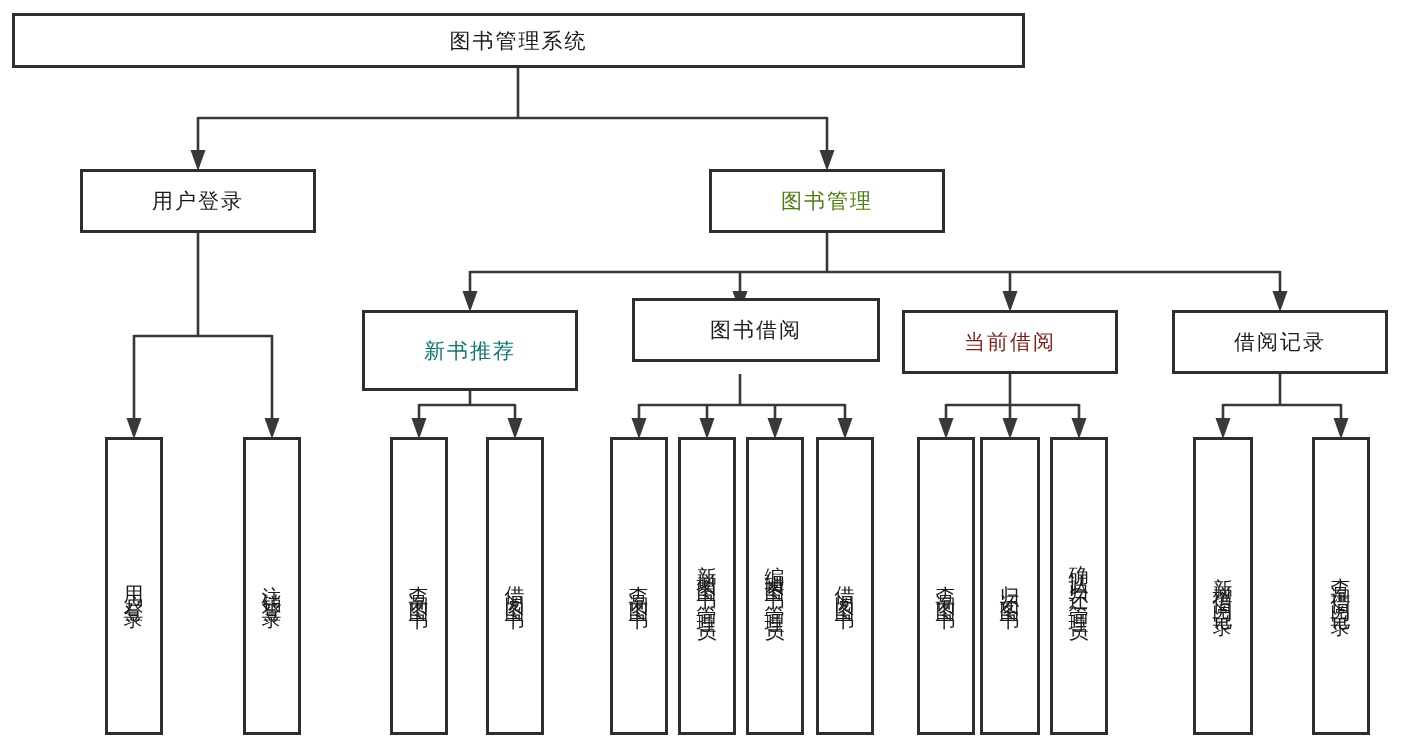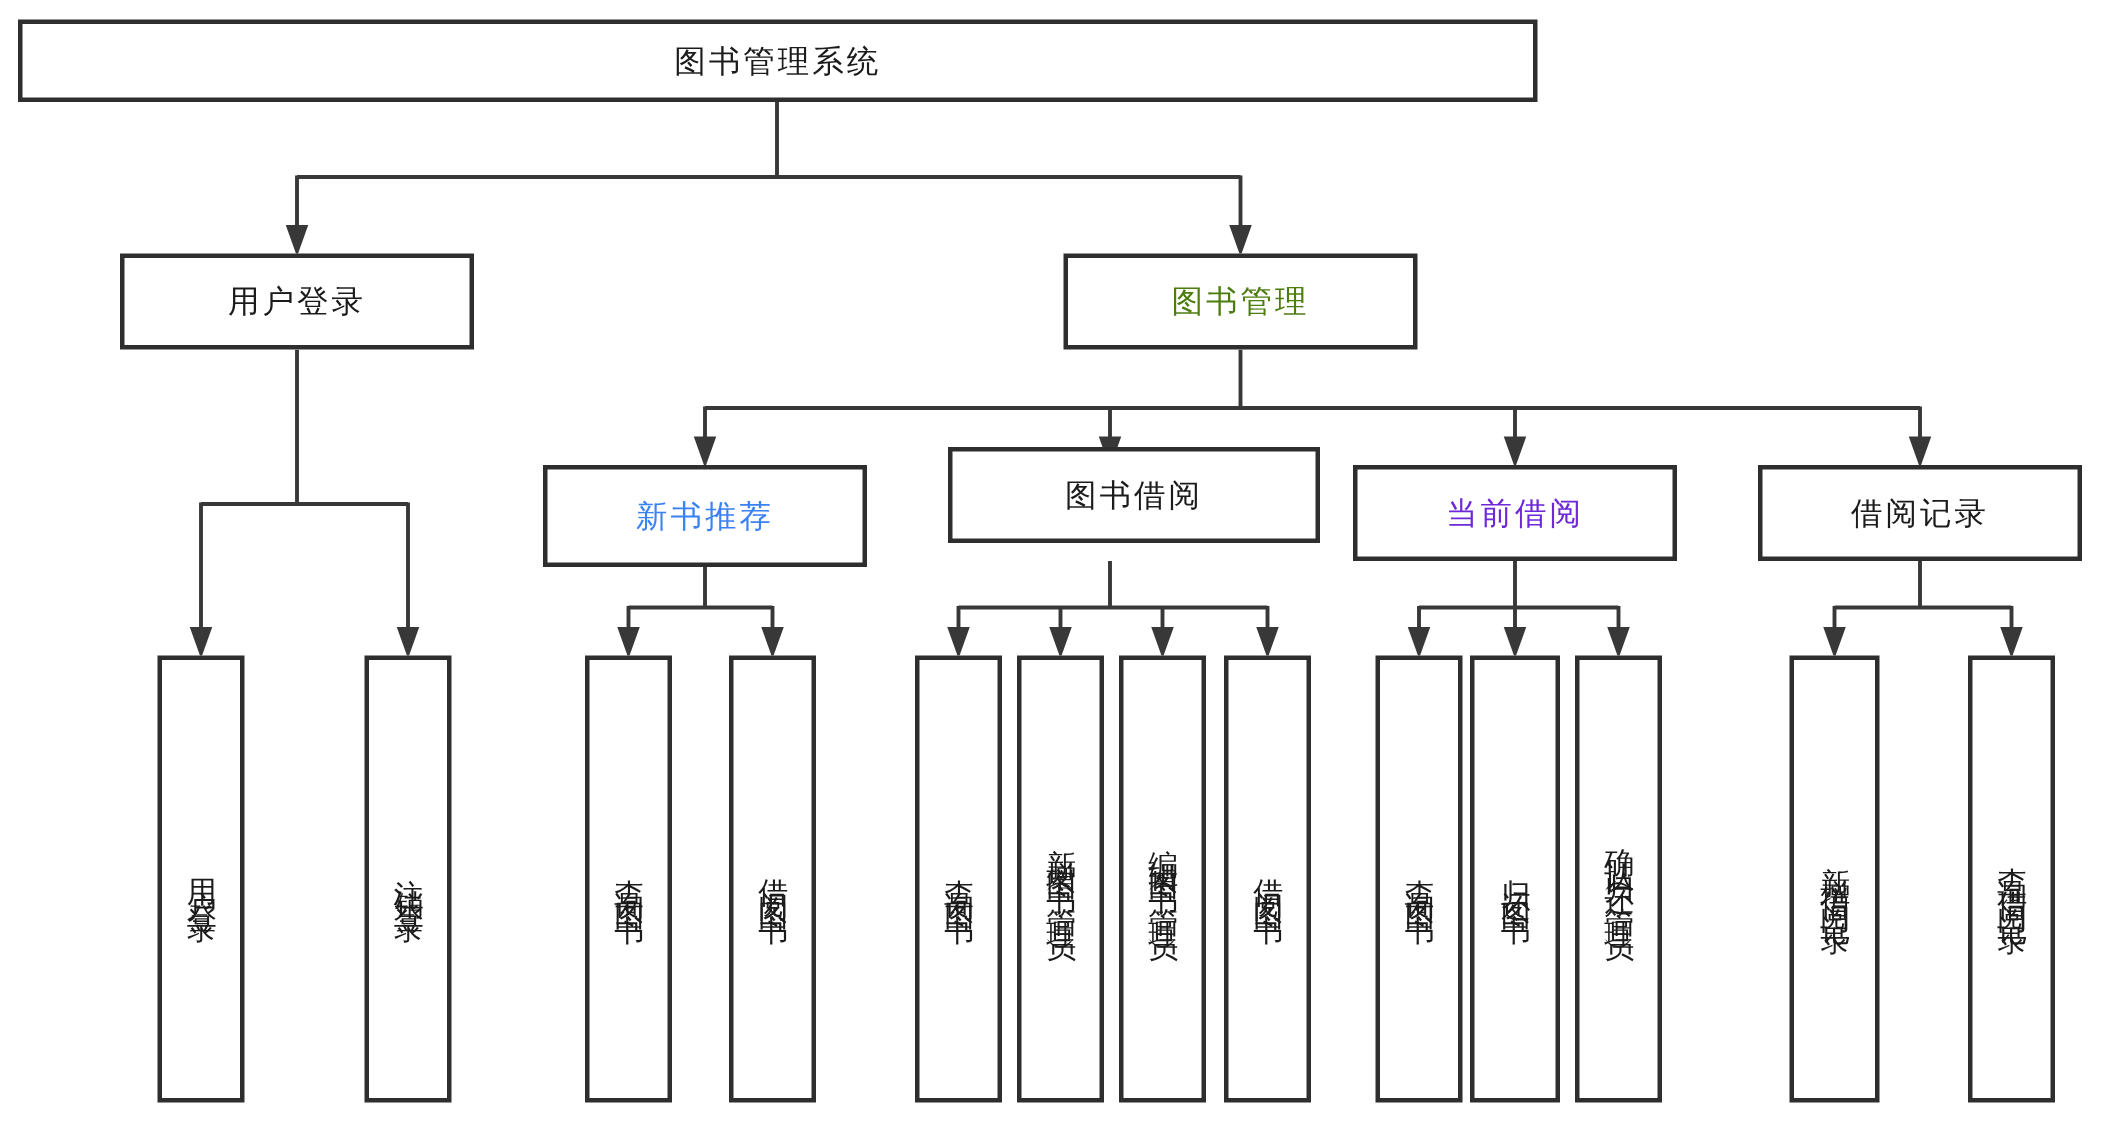--- a/index.html
+++ b/index.html
@@ -105,23 +105,23 @@
       <line x1="1223" y1="405" x2="1341" y2="405" stroke="#383838" stroke-width="2.6"></line>
       <line x1="1223" y1="404" x2="1223" y2="423" stroke="#383838" stroke-width="2.6"></line>
       <polygon points="1223,439 1215.5,418 1230.5,418" fill="#383838"></polygon>
       <line x1="1341" y1="404" x2="1341" y2="423" stroke="#383838" stroke-width="2.6"></line>
       <polygon points="1341,439 1333.5,418 1348.5,418" fill="#383838"></polygon>
     </svg>
   <div id="nodes">
       <div class="node h" style="left: 12px; top: 13px; width: 1013px; height: 55px; border-color: rgb(46, 46, 46); color: rgb(27, 27, 27);">图书管理系统</div>
       <div class="node h" style="left: 80px; top: 169px; width: 236px; height: 64px; border-color: rgb(46, 46, 46); color: rgb(27, 27, 27);">用户登录</div>
       <div class="node h" style="left: 709px; top: 169px; width: 236px; height: 64px; border-color: rgb(46, 46, 46); color: #4d7c0f;">图书管理</div>
-      <div class="node h" style="left: 362px; top: 310px; width: 216px; height: 68px; border-color: rgb(46, 46, 46); color: #3b82f6;">新书推荐</div>
+      <div class="node h" style="left: 362px; top: 310px; width: 216px; height: 81px; border-color: rgb(46, 46, 46); color: #0f766e;">新书推荐</div>
       <div class="node h" style="left: 632px; top: 298px; width: 248px; height: 64px; border-color: rgb(46, 46, 46); color: rgb(27, 27, 27);">图书借阅</div>
-      <div class="node h" style="left: 902px; top: 310px; width: 216px; height: 64px; border-color: rgb(46, 46, 46); color: #6d28d9;">当前借阅</div>
+      <div class="node h" style="left: 902px; top: 310px; width: 216px; height: 64px; border-color: rgb(46, 46, 46); color: #7f1d1d;">当前借阅</div>
       <div class="node h" style="left: 1172px; top: 310px; width: 216px; height: 64px; border-color: rgb(46, 46, 46); color: rgb(27, 27, 27);">借阅记录</div>
       <div class="node v" style="left: 105px; top: 437px; width: 58px; height: 298px; border-color: rgb(46, 46, 46); color: rgb(27, 27, 27);">用户登录</div>
       <div class="node v" style="left: 243px; top: 437px; width: 58px; height: 298px; border-color: rgb(46, 46, 46); color: rgb(27, 27, 27);">注销登录</div>
       <div class="node v" style="left: 390px; top: 437px; width: 58px; height: 298px; border-color: rgb(46, 46, 46); color: rgb(27, 27, 27);">查询图书</div>
       <div class="node v" style="left: 486px; top: 437px; width: 58px; height: 298px; border-color: rgb(46, 46, 46); color: rgb(27, 27, 27);">借阅图书</div>
       <div class="node v" style="left: 610px; top: 437px; width: 58px; height: 298px; border-color: rgb(46, 46, 46); color: rgb(27, 27, 27);">查询图书</div>
       <div class="node v" style="left: 678px; top: 437px; width: 58px; height: 298px; border-color: rgb(46, 46, 46); color: rgb(27, 27, 27);">新增图书（管理员）</div>
       <div class="node v" style="left: 746px; top: 437px; width: 58px; height: 298px; border-color: rgb(46, 46, 46); color: rgb(27, 27, 27);">编辑图书（管理员）</div>
       <div class="node v" style="left: 816px; top: 437px; width: 58px; height: 298px; border-color: rgb(46, 46, 46); color: rgb(27, 27, 27);">借阅图书</div>
       <div class="node v" style="left: 917px; top: 437px; width: 58px; height: 298px; border-color: rgb(46, 46, 46); color: rgb(27, 27, 27);">查询图书</div>

